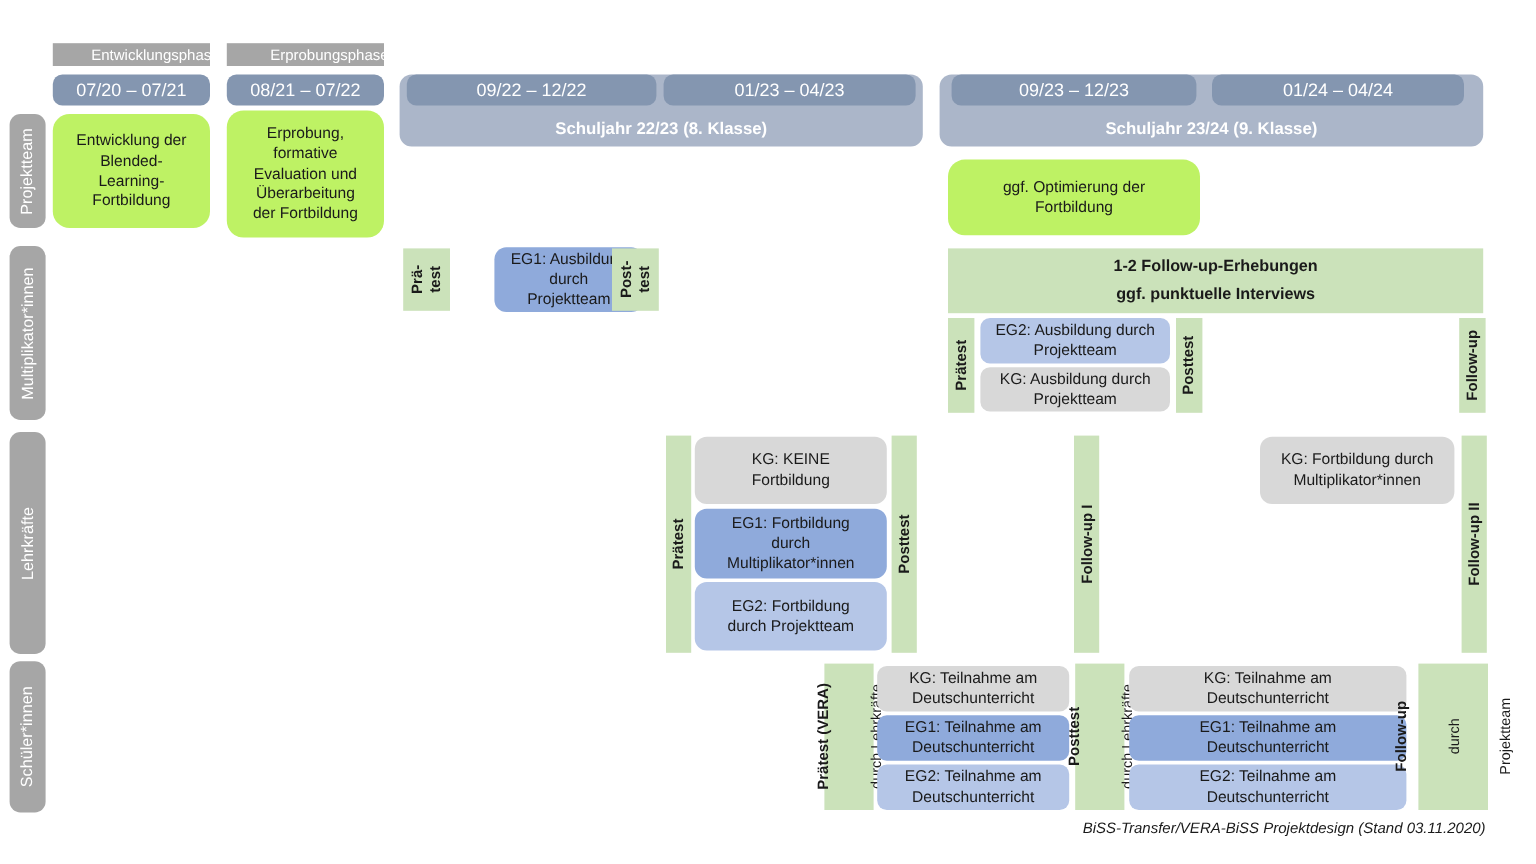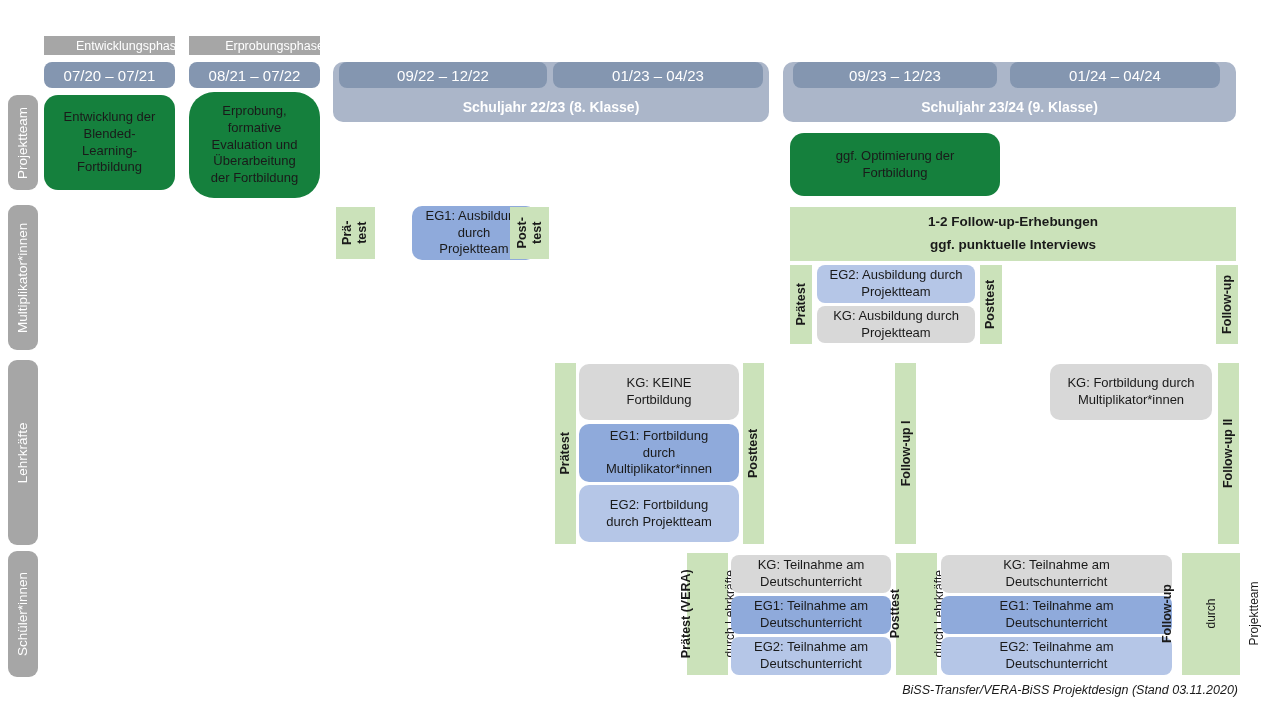--- a/index.html
+++ b/index.html
@@ -29,21 +29,21 @@
     display:flex;align-items:center;justify-content:center;
   }
   .side .rot{font-size:13.5px;color:#ffffff;font-weight:normal;}
   
   .box{
     display:flex;align-items:center;justify-content:center;text-align:center;
     font-size:13px;line-height:1.3;white-space:pre-line;border-radius:10px;
   }
   .r14{border-radius:14px;}
   .r8{border-radius:8px;}
-  .graybox{background:#15803d;}
+  .graybox{background:#bef264;}
   .kg{background:#d8d8d8;}
   .eg1{background:#8faadb;}
   .eg2{background:#b5c6e7;}
   .greenbox{background:#cbe2ba;border-radius:0;font-weight:bold;font-size:13.5px;line-height:1.7;}
   
   .vbar{
     background:#cbe2ba;display:flex;align-items:center;justify-content:center;
   }
   .rot{
     transform:rotate(-90deg);text-align:center;white-space:pre;line-height:1.18;
@@ -87,21 +87,21 @@
     <div class="rot">Lehrkräfte</div>
   </div>
   <div class="abs side" style="left:8px;top:551px;width:30px;height:126px;">
     <div class="rot">Schüler*innen</div>
   </div>
 
   <div class="abs box graybox r14" style="left:44px;top:95px;width:131px;height:95px;">Entwicklung der
 Blended-
 Learning-
 Fortbildung</div>
-  <div class="abs box graybox r14" style="left:189px;top:92px;width:131px;height:106px;border-radius:25px;">Erprobung,
+  <div class="abs box graybox r14" style="left:189px;top:92px;width:131px;height:106px;">Erprobung,
 formative
 Evaluation und
 Überarbeitung
 der Fortbildung</div>
   <div class="abs box graybox r14" style="left:790px;top:133px;width:210px;height:63px;">ggf. Optimierung der
 Fortbildung</div>
 
   <div class="abs vbar" style="left:336px;top:207px;width:39px;height:52px;">
     <div class="rot"><span class="t">Prä-
 test</span></div>

